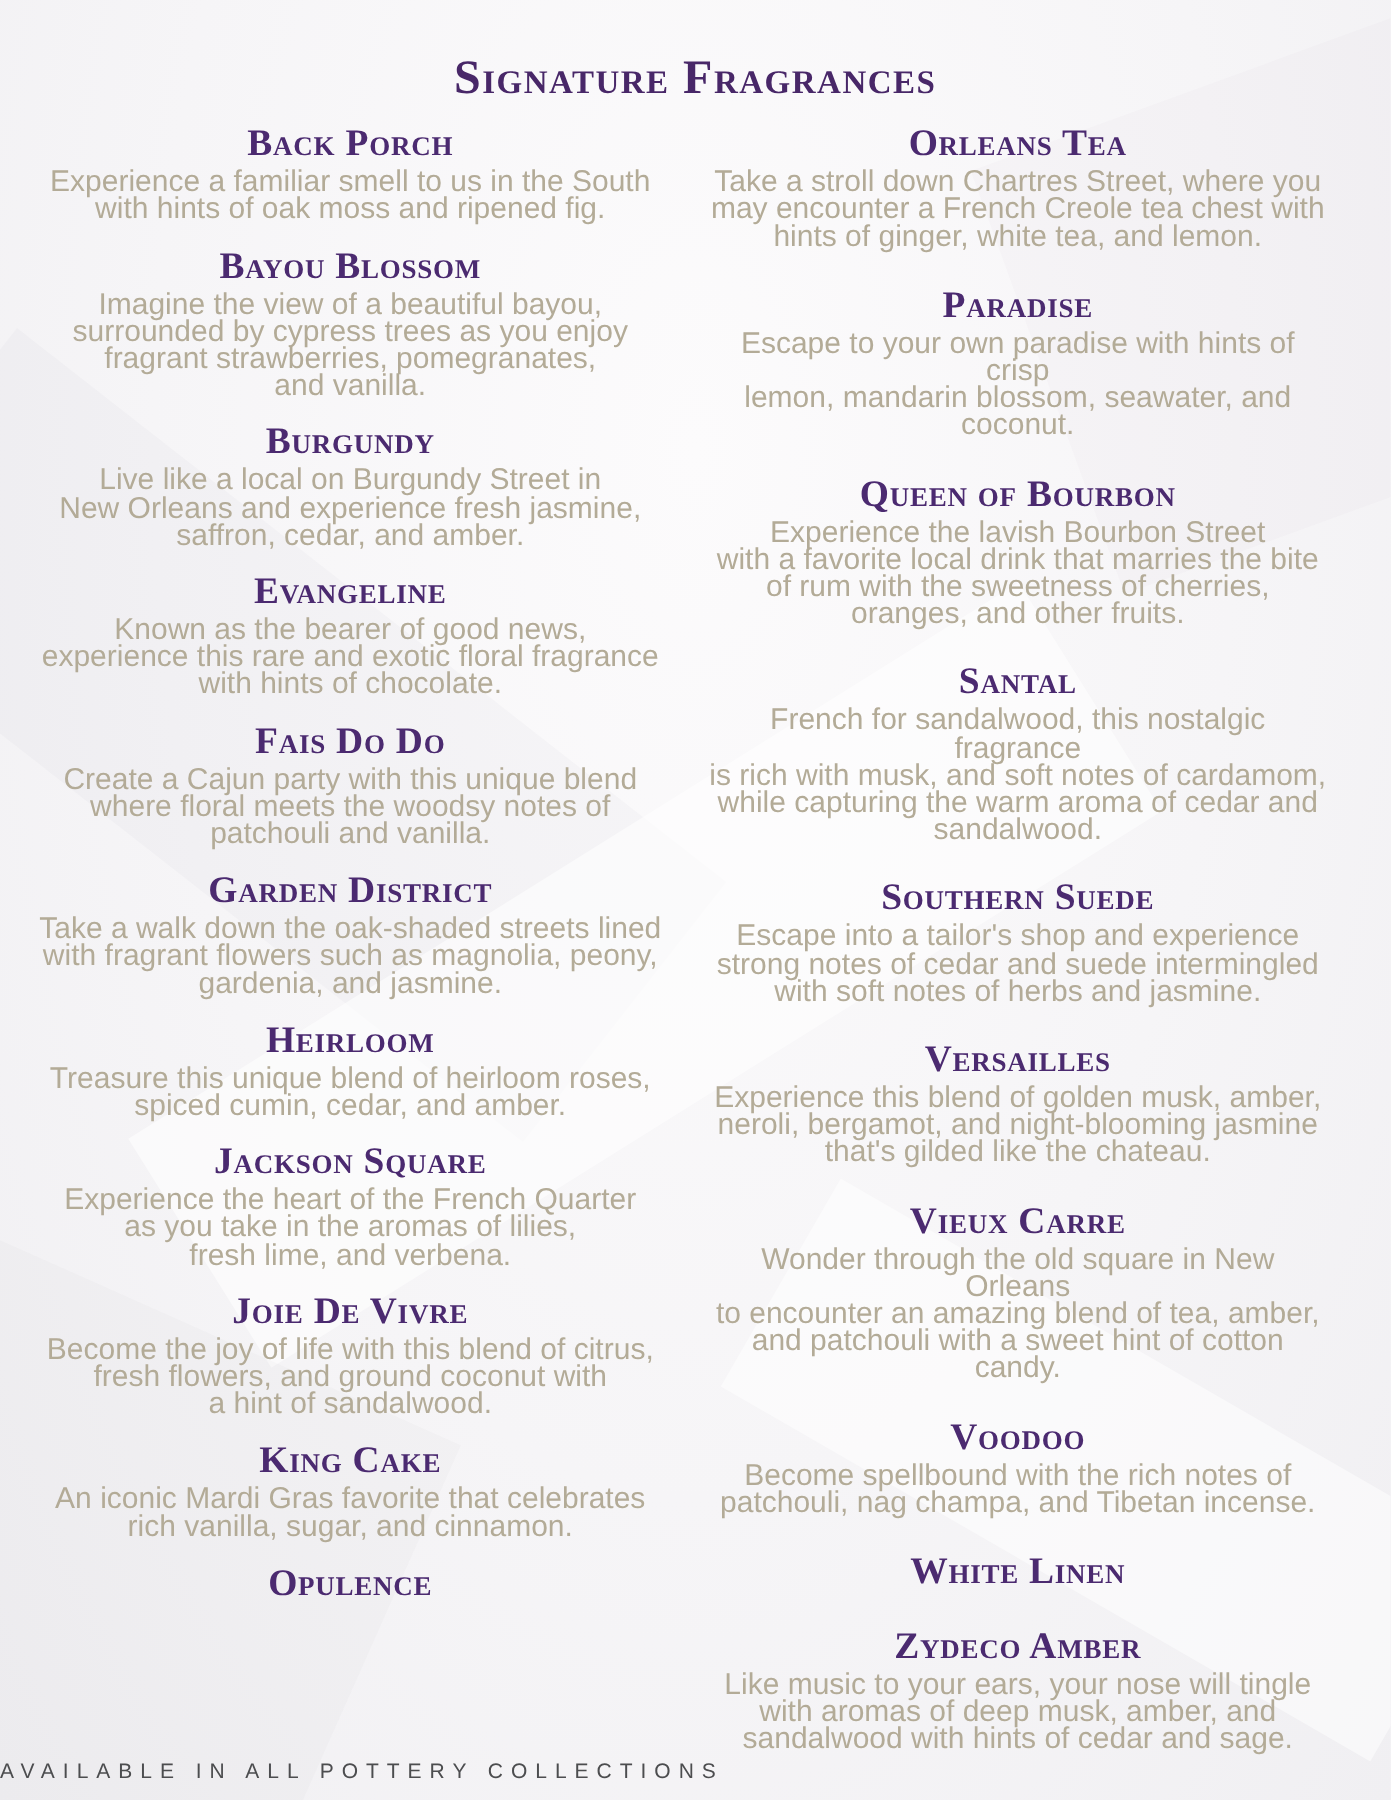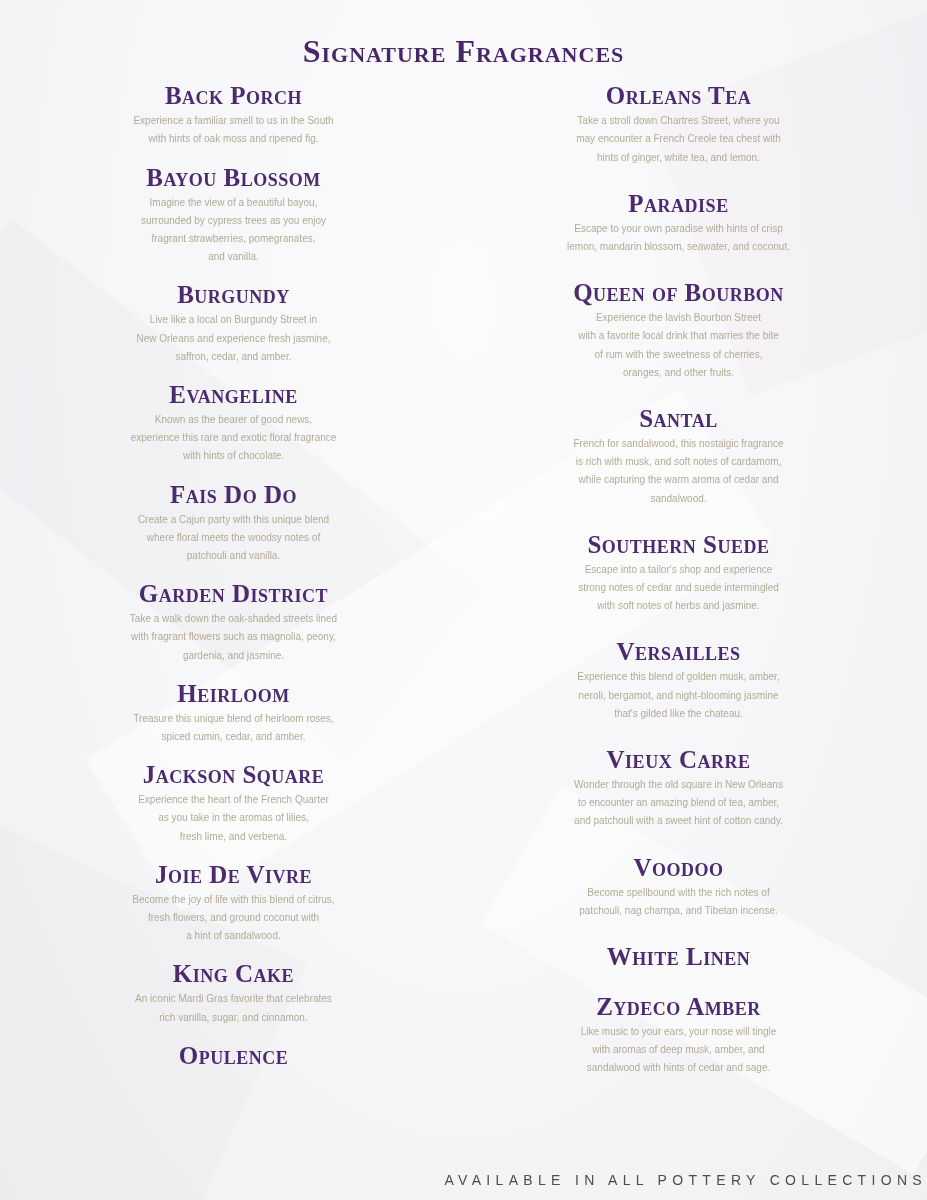--- a/index.html
+++ b/index.html
@@ -46,31 +46,31 @@
     font-family: "Liberation Serif", serif;
     font-variant: small-caps;
     font-weight: 700;
     font-size: 25px;
     letter-spacing: 0.5px;
     color: #4b2a70;
     line-height: 26px;
   }
   .item p {
     margin: 0;
-    font-size: 10px;
+    font-size: 20px;
     line-height: 18.2px;
     color: #b3ab97;
     white-space: pre-line;
   }
   .col-left .item { margin-bottom: 16px; }
   .col-right .item { margin-bottom: 24px; }
   .footer {
     position: absolute;
     left: 0; right: 0; bottom: 12px;
-    text-align: right;
+    text-align: left;
     font-size: 14px;
     letter-spacing: 0.38em;
     color: #4c4d4f;
     z-index: 2;
     margin-top: 12px;
   }
 </style>
 </head>
 <body>
 

